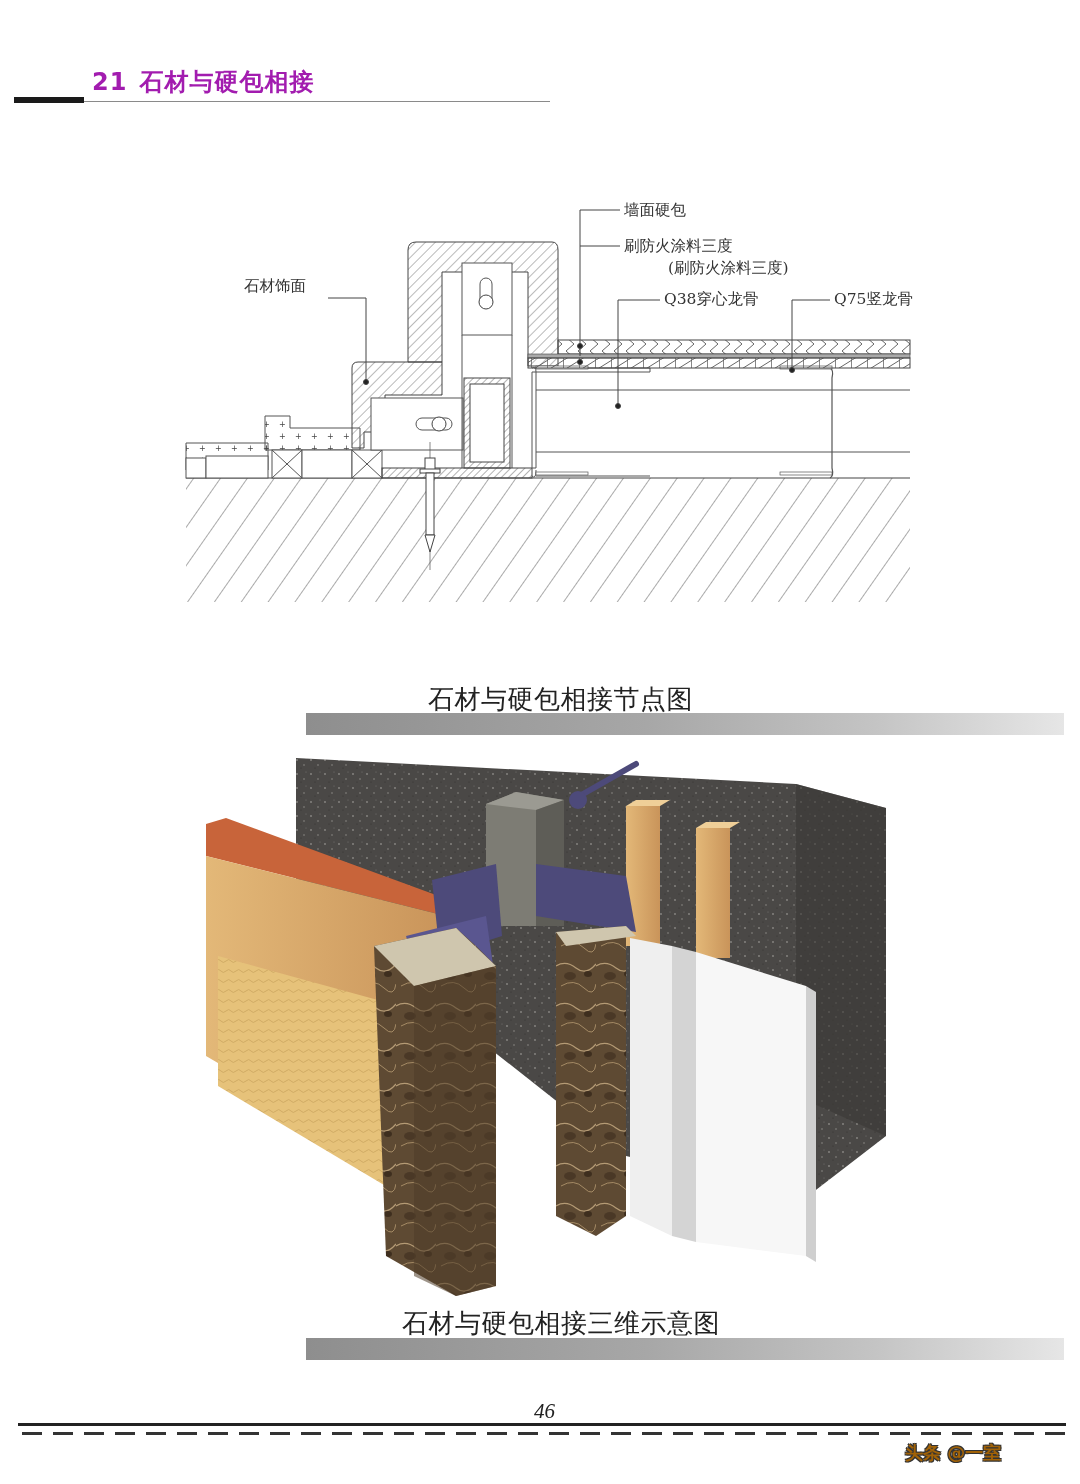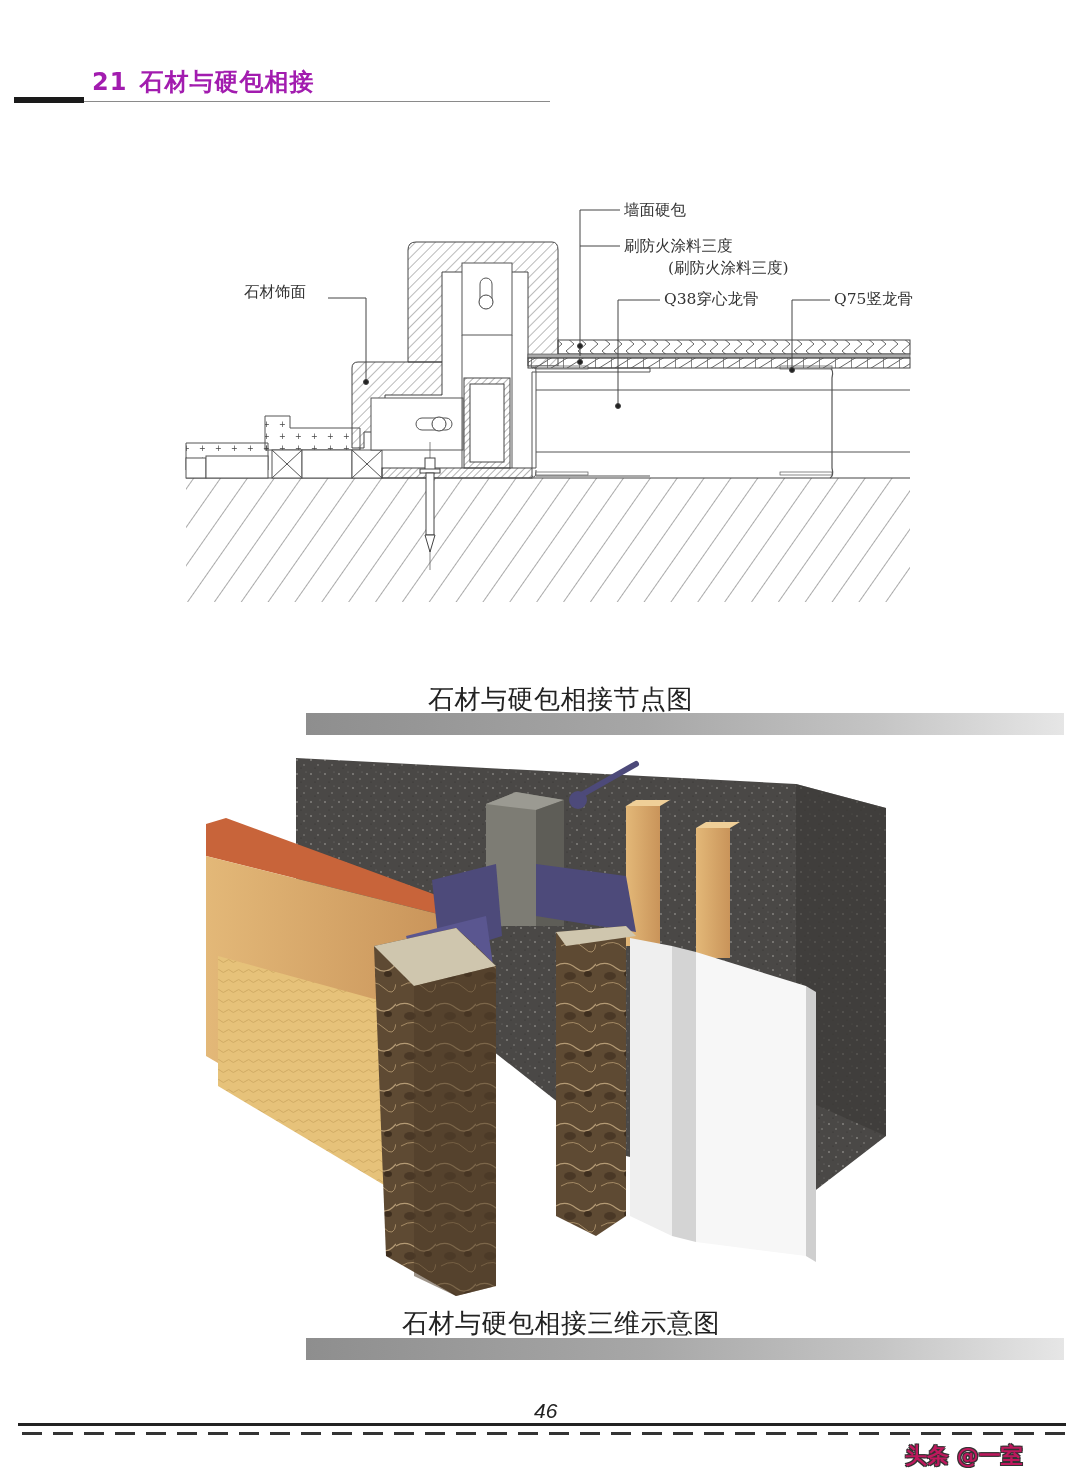--- a/index.html
+++ b/index.html
@@ -7,24 +7,24 @@
   .abs{position:absolute;}
   .header-bar{left:14px;top:97px;width:70px;height:6px;background:#1a1a1a;}
   .header-rule{left:84px;top:101px;width:466px;height:1px;background:#8a8a8a;}
   .header-title{left:92px;top:66px;font-size:24px;font-weight:bold;letter-spacing:1px;color:#a21caf;font-family:"DejaVu Sans","Liberation Sans",sans-serif;}
   .header-title .num{margin-right:12px;}
   .cad{left:180px;top:190px;}
   .cad-label{font-family:"DejaVu Serif","Liberation Serif",serif;font-size:15.5px;color:#333;white-space:nowrap;}
   .caption{font-size:26px;color:#222;font-family:"DejaVu Sans","Liberation Sans",sans-serif;letter-spacing:0.5px;}
   .banner{height:22px;background:linear-gradient(90deg,#8e8e8e 0%,#a7a7a7 45%,#c4c4c4 75%,#e6e6e6 100%);}
   .render{left:196px;top:756px;}
-  .page-num{left:534px;top:1399px;font-size:21px;font-style:italic;color:#222;font-family:Liberation Sans, sans-serif;}
+  .page-num{left:534px;top:1399px;font-size:21px;font-style:italic;color:#222;font-family:Liberation Serif, serif;}
   .footer-line{left:18px;top:1423px;width:1048px;height:3px;background:#222;}
   .footer-dash{left:22px;top:1432px;width:1044px;height:3px;background:repeating-linear-gradient(90deg,#333 0 20px,transparent 20px 31px);}
-  .watermark{left:905px;top:1441px;font-size:22px;color:#be185d;font-weight:bold;
+  .watermark{left:905px;top:1441px;font-size:18px;color:#a16207;font-weight:bold;
     text-shadow:-1px -1px 0 #333,1px -1px 0 #333,-1px 1px 0 #333,1px 1px 0 #333;font-family:"DejaVu Sans","Liberation Sans",sans-serif;}
 </style>
 </head>
 <body>
 
 <div class="abs header-bar"></div>
 <div class="abs header-rule"></div>
 <div class="abs header-title">
   <span class="num">21</span><span>石材与硬包相接</span>
 </div>
@@ -117,21 +117,21 @@
         <circle cx="400" cy="156" r="2.5"></circle>
         <circle cx="400" cy="172" r="2.5"></circle>
       <path d="M438 110 V216 M438 110 H480" fill="none"></path>
         <circle cx="438" cy="216" r="2.5"></circle>
       <path d="M612 110 V180 M612 110 H650" fill="none"></path>
         <circle cx="612" cy="180" r="2.5"></circle>
     </g>
   </svg>
 
   
-  <div class="abs cad-label" style="left:64px;top:92px;">石材饰面</div>
+  <div class="abs cad-label" style="left:64px;top:86px;">石材饰面</div>
   <div class="abs cad-label" style="left:444px;top:10px;">墙面硬包</div>
   <div class="abs cad-label" style="left:444px;top:46px;">刷防火涂料三度</div>
   <div class="abs cad-label" style="left:444px;top:68px;margin-left:44px;">(刷防火涂料三度)</div>
   <div class="abs cad-label" style="left:484px;top:99px;">Q38穿心龙骨</div>
   <div class="abs cad-label" style="left:654px;top:99px;">Q75竖龙骨</div>
 </div>
 
 <div class="abs caption" style="left:428px;top:682px;">石材与硬包相接节点图</div>
 <div class="abs banner" style="left:306px;top:713px;width:758px;"></div>
 

